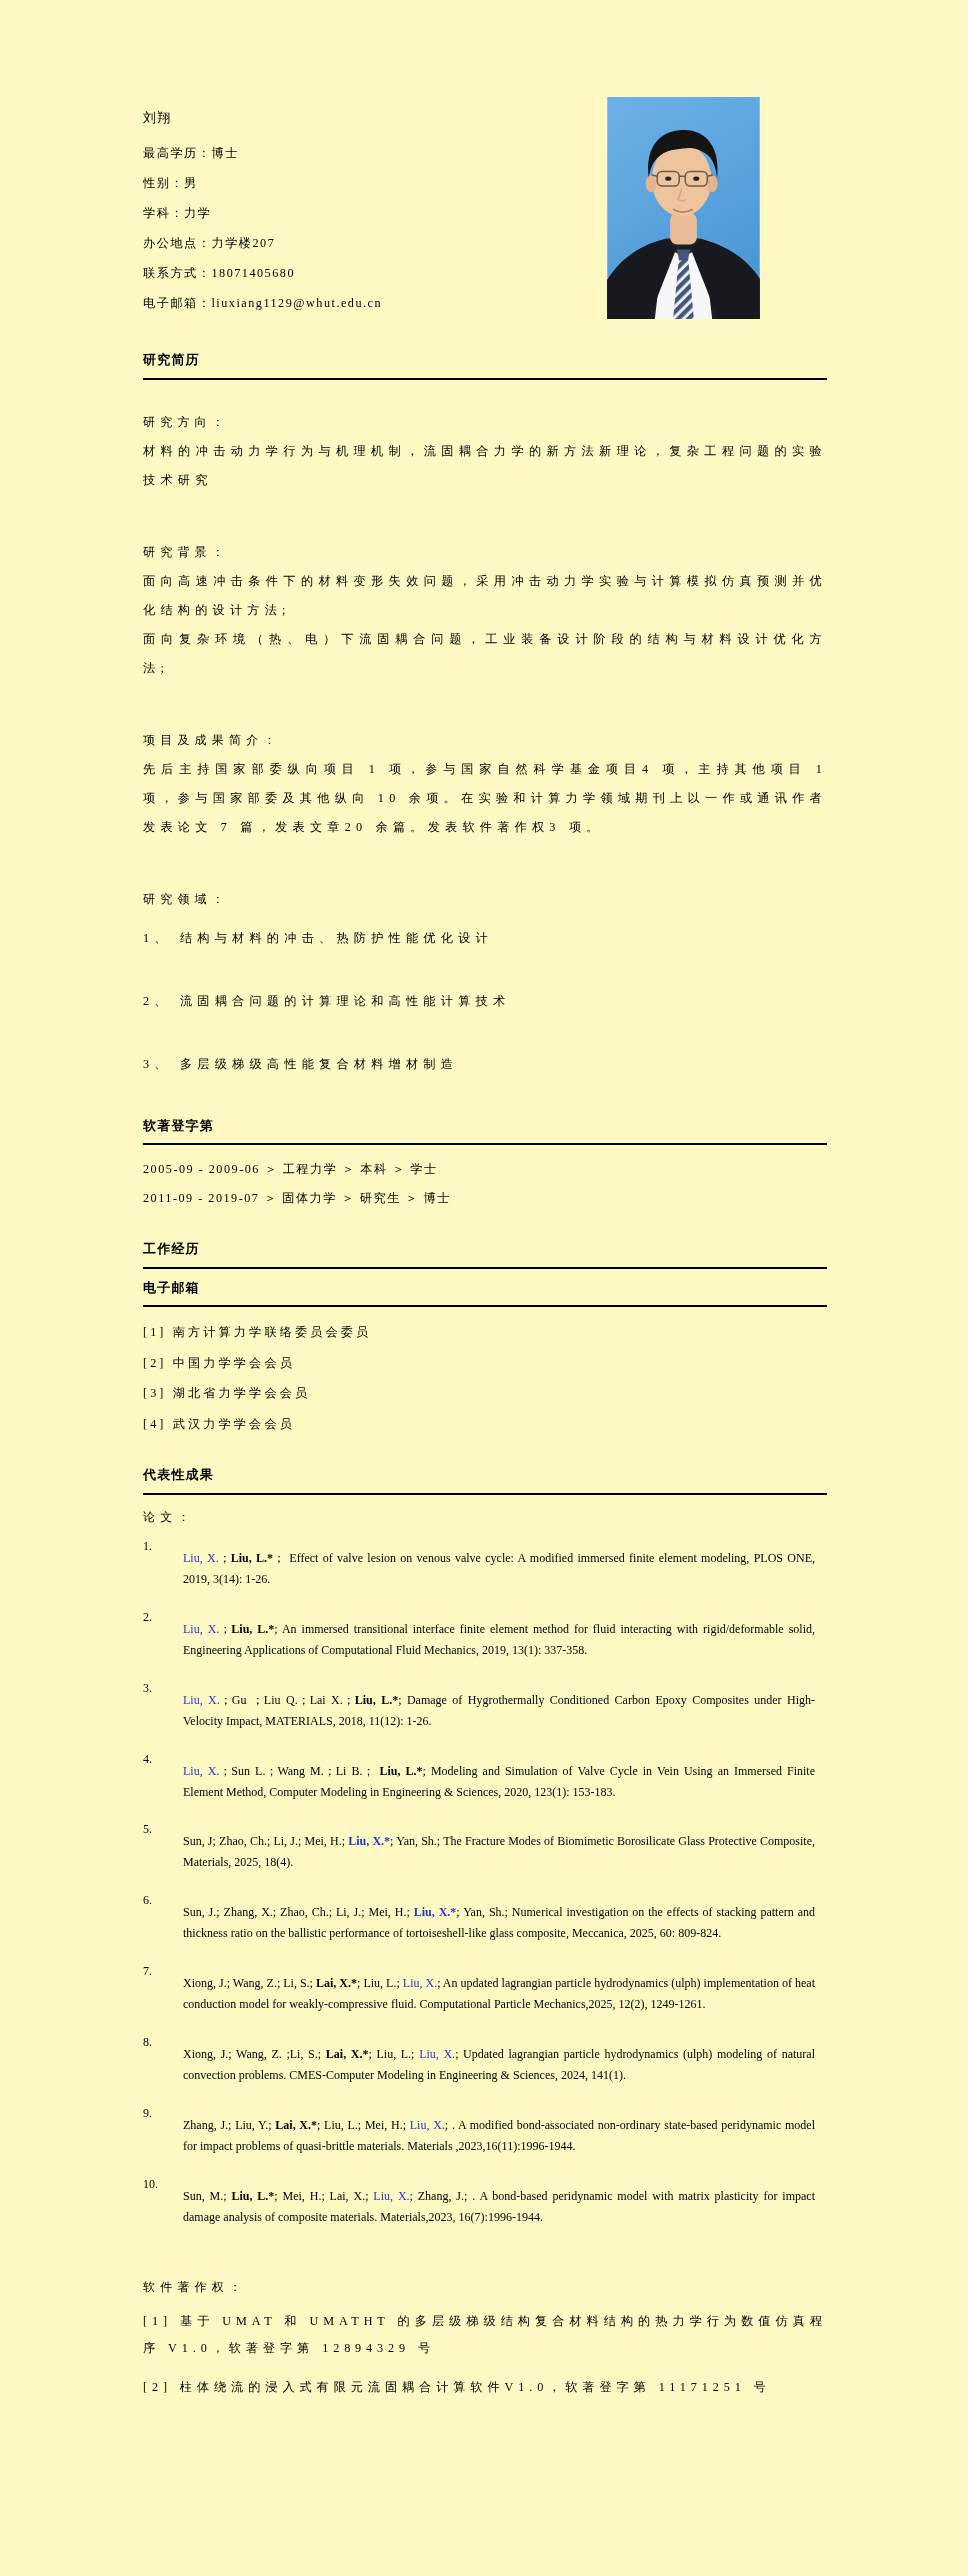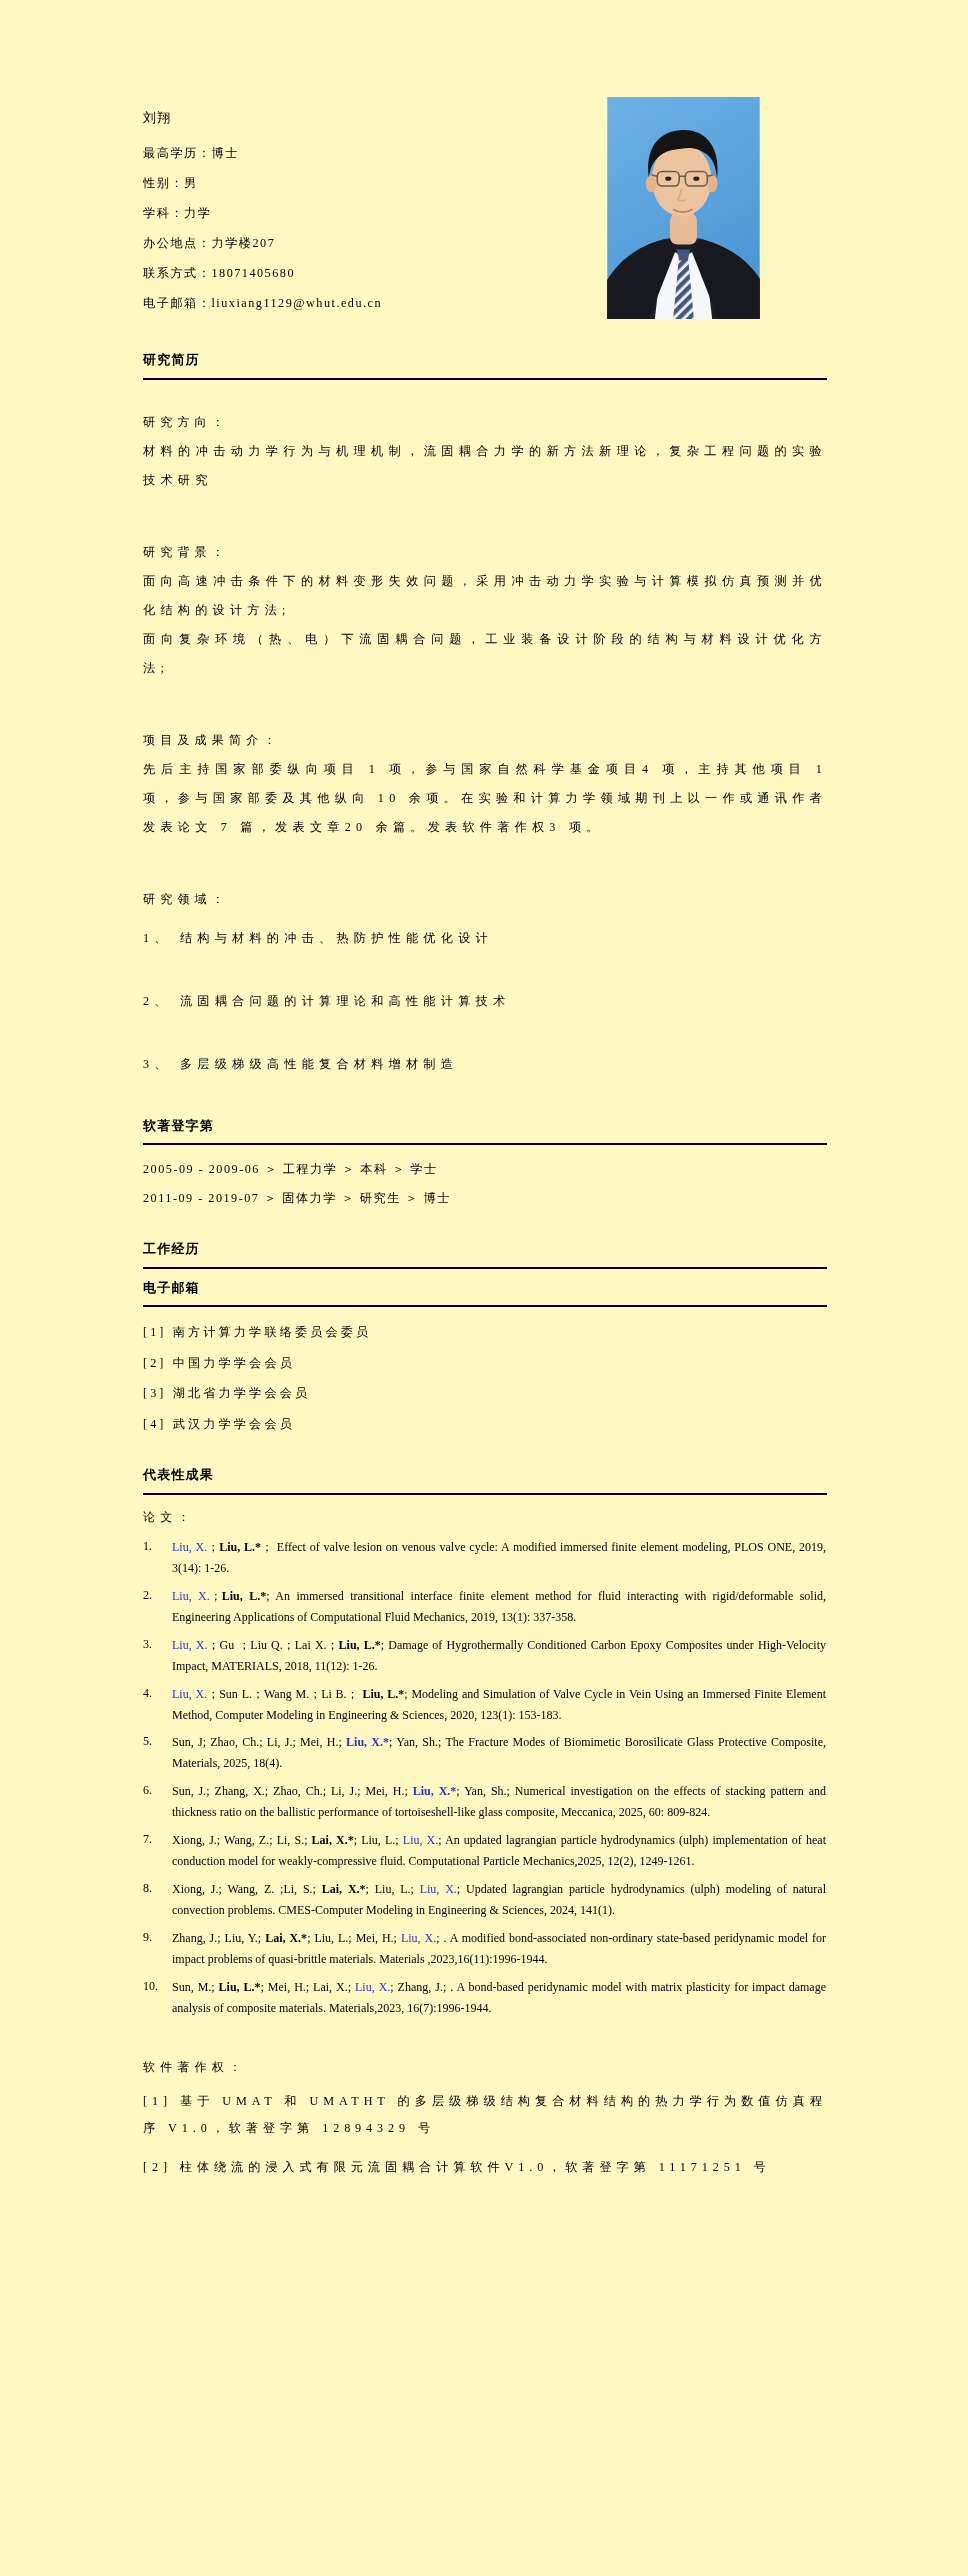--- a/index.html
+++ b/index.html
@@ -34,21 +34,21 @@
   .field-item.first { margin-top:9.8px; }
 
   .row { font-size:12.2px; letter-spacing:1.5px; line-height:29px; }
   .rows { margin-top:9.8px; }
   .soc-row { font-size:12.2px; letter-spacing:3.1px; line-height:30.5px; }
 
   .papers { margin-top:3.7px; }
   .pub { display:flex; font-size:12px; line-height:21px; }
   .pub + .pub { margin-top:4.9px; }
   .pub-num { width:28px; flex:none; }
-  .pub-text { flex:1; text-align:justify; margin:1px; }
+  .pub-text { flex:1; text-align:justify; margin:12px; }
 
   .seg-blue { color:var(--blue); }
   .seg-bold { font-weight:bold; }
   .seg-blue-bold { color:var(--blue); font-weight:bold; }
 
   .sw-item { font-size:12.2px; letter-spacing:4.9px; line-height:27px; text-align:justify; margin-top:8.5px; }
   .sw-item.first { margin-top:6.1px; }
 </style>
 </head>
 <body>

